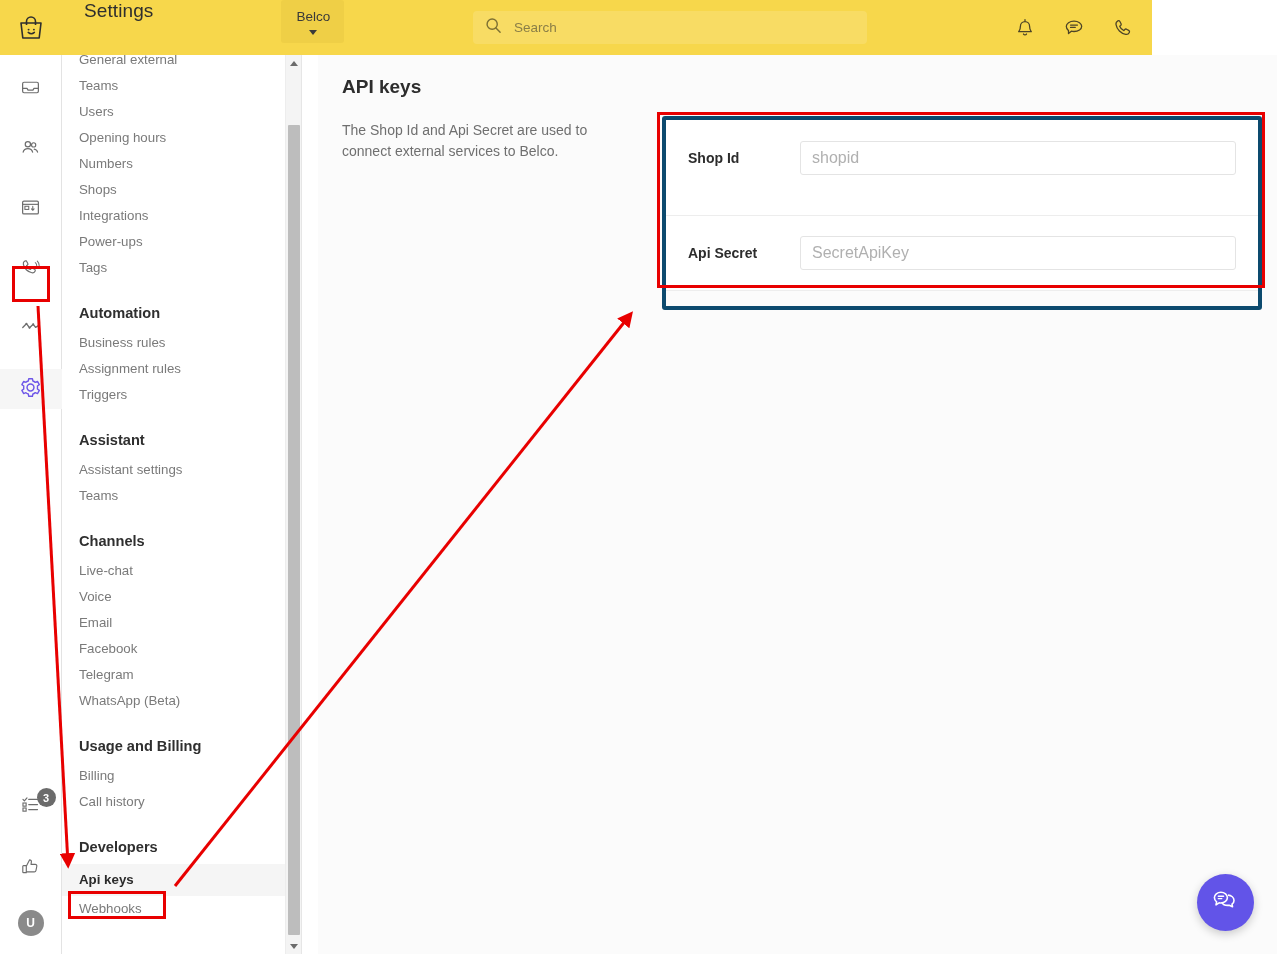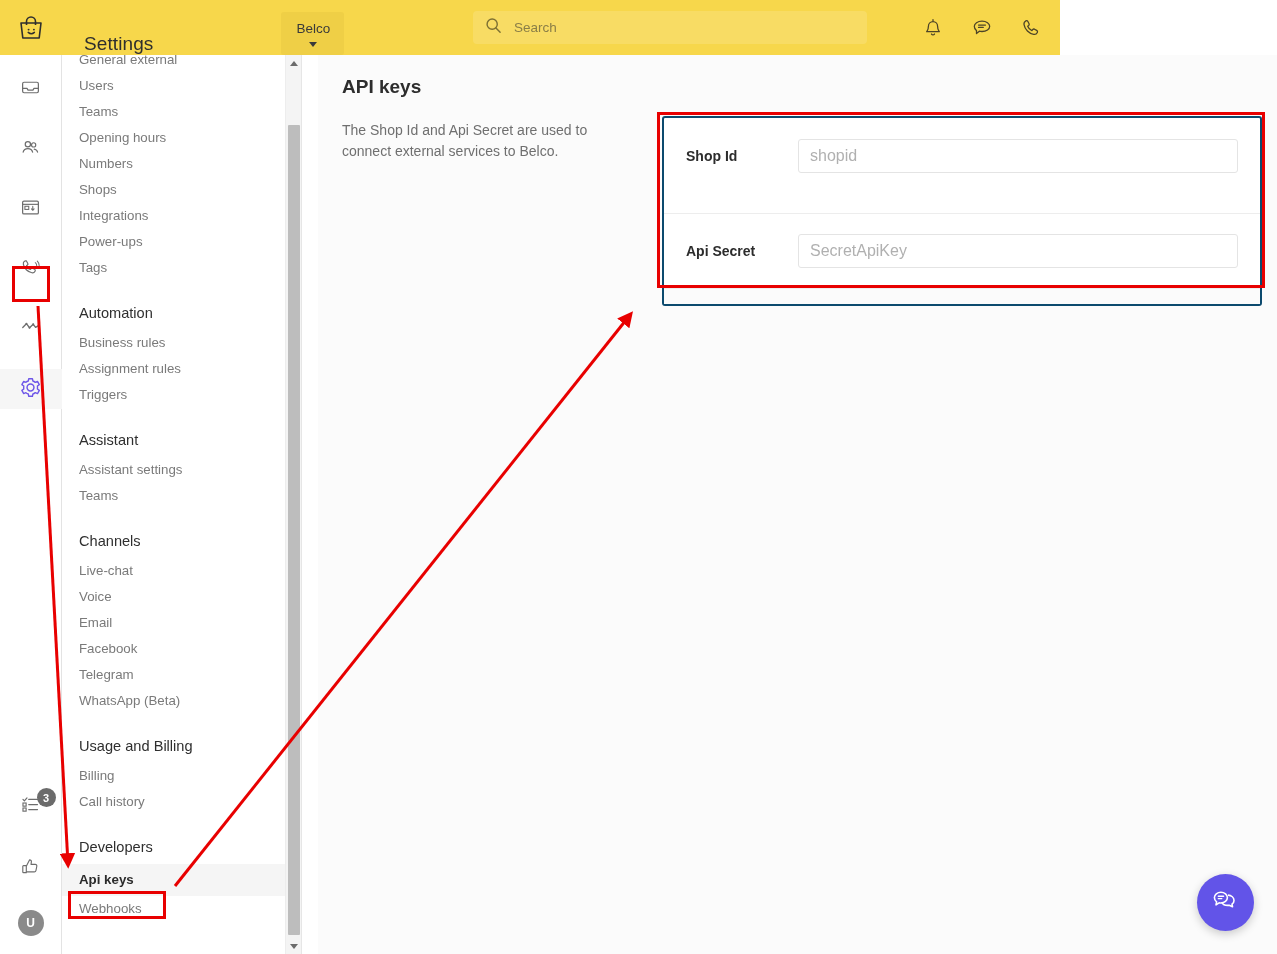--- a/index.html
+++ b/index.html
@@ -7,23 +7,23 @@
     margin: 0; padding: 0;
     width: 1277px; height: 954px;
     overflow: hidden;
     font-family: "Liberation Sans", sans-serif;
     background: #ffffff;
   }
   #app { position: relative; width: 1277px; height: 954px; overflow: hidden; }
 
   
   .topbar {
-    position: absolute; top: 0; left: 0; width: 1060px; height: 55px;
+    position: absolute; top: 0; left: 0; width: 1152px; height: 55px;
     background: #F7D74B;
-    display: flex; align-items: flex-end;
+    display: flex; align-items: flex-start;
     z-index: 30;
   }
   .logo-wrap {
     width: 62px; height: 55px;
     display: flex; align-items: center; justify-content: center;
     flex: 0 0 62px;
   }
   .app-title {
     font-size: 19px; color: #2e2e2e; font-weight: 400;
     margin-left: 22px; letter-spacing: .1px;
@@ -115,21 +115,21 @@
     padding: 6px 0 6px 17px;
     line-height: 14px;
     cursor: pointer;
     white-space: nowrap;
   }
   .nav-link.selected {
     background: #f5f5f5; color: #2b2b2b; font-weight: 700;
     padding-top: 9px; padding-bottom: 9px;
   }
   .nav-group {
-    font-size: 14.6px; color: #2f2f2f; font-weight: 400;
+    font-size: 14.6px; color: #2f2f2f; font-weight: 700;
     padding: 24px 0 9px 17px; line-height: 16px;
   }
 
   
   .scrollbar {
     position: absolute; right: 0; top: 0; width: 16px; height: 899px;
     background: #f4f4f4; border-left: 1px solid #ededed;
     z-index: 12;
   }
   .sb-arrow {
@@ -166,21 +166,21 @@
   }
   .page-desc {
     position: absolute; left: 24px; top: 65px;
     width: 290px;
     font-size: 14px; color: #6f6f6f; line-height: 21px;
   }
   .form-card {
     position: absolute; left: 344px; top: 61px;
     width: 600px;
     background: #ffffff;
-    border: 2px solid #0c4a6e;
+    border: 4px solid #0c4a6e;
     border-radius: 3px;
   }
   .form-row {
     display: flex; align-items: center;
     height: 75px;
     padding: 0 22px 0 22px;
   }
   .form-row + .form-row { border-top: 1px solid #ededed; margin-top: 20px; }
   .form-label {
     width: 112px; flex: 0 0 112px;
@@ -358,22 +358,22 @@
         </span>
       </div>
 
       <div class="avatar">U</div>
     </div>
   </div>
 
   <div class="navpane">
     <div class="navlist" id="navlist">
         <div class="nav-link">General external</div>
+        <div class="nav-link">Teams</div>
         <div class="nav-link">Users</div>
-        <div class="nav-link">Teams</div>
         <div class="nav-link">Opening hours</div>
         <div class="nav-link">Numbers</div>
         <div class="nav-link">Shops</div>
         <div class="nav-link">Integrations</div>
         <div class="nav-link">Power-ups</div>
         <div class="nav-link">Tags</div>
         <div class="nav-group">Automation</div>
         <div class="nav-link">Business rules</div>
         <div class="nav-link">Assignment rules</div>
         <div class="nav-link">Triggers</div>

